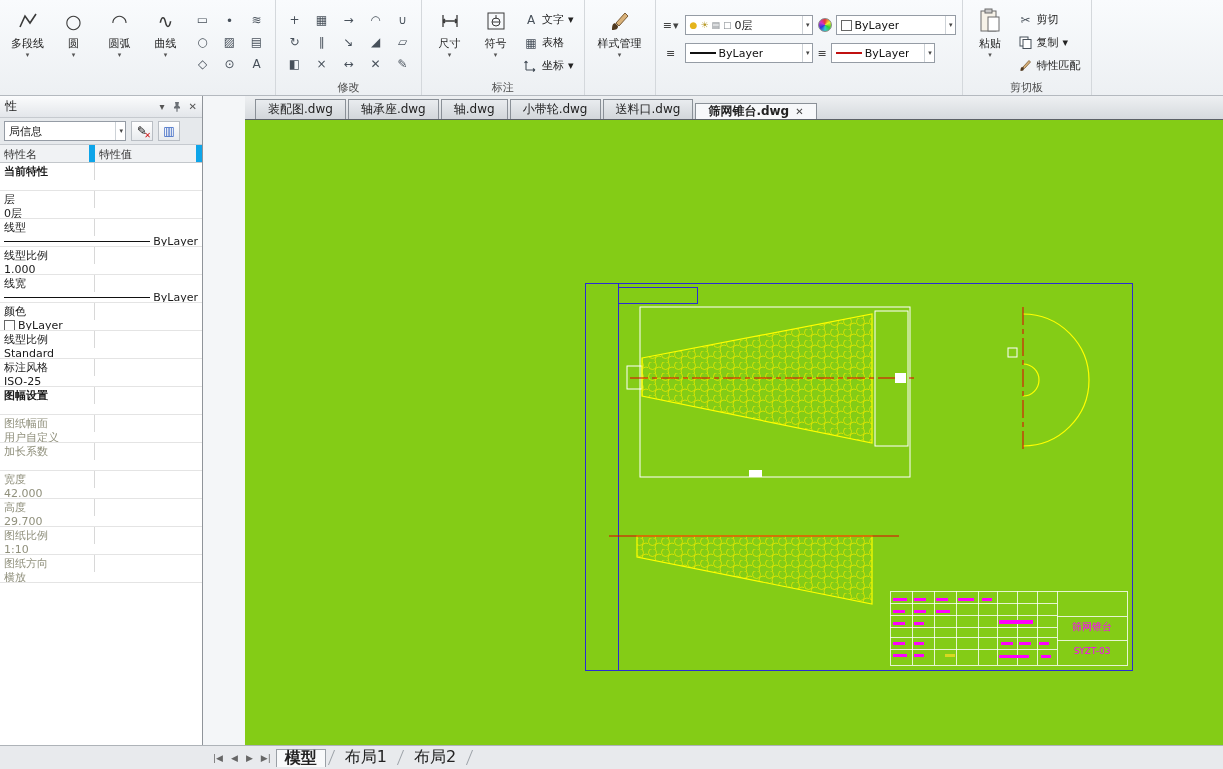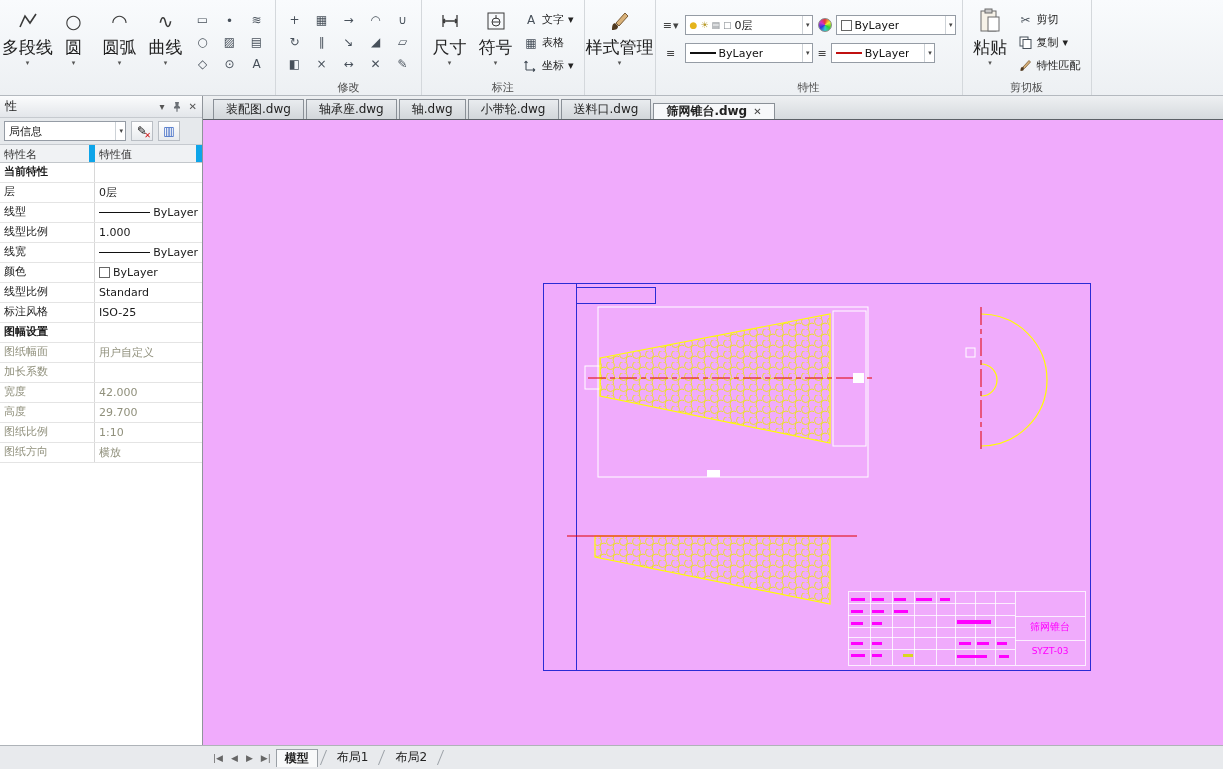--- a/index.html
+++ b/index.html
@@ -10,21 +10,21 @@
   
   .ribbon { height:96px; flex:none; display:flex; background:linear-gradient(#f9fbfd,#edf0f3);
     border-bottom:1px solid #b4b9bf; }
   .rgroup { position:relative; padding:3px 6px 15px 6px; border-right:1px solid #d4d8dc; display:flex; gap:3px; }
   .rgroup-label { position:absolute; left:0; right:0; bottom:0; height:14px; line-height:13px;
     text-align:center; font-size:11px; color:#4c4c4c; }
   .bigbtn { width:43px; height:74px; display:flex; flex-direction:column; align-items:center;
     padding-top:3px; border-radius:2px; cursor:default; }
   .bigbtn .bicon { height:30px; display:flex; align-items:center; justify-content:center;
     font-size:19px; color:#3a3a3a; }
-  .bigbtn .blabel { font-size:17px; color:#222; white-space:nowrap; }
+  .bigbtn .blabel { font-size:11px; color:#222; white-space:nowrap; }
   .bigbtn .barrow { font-size:7px; color:#555; line-height:8px; }
   .sgrid { display:grid; grid-auto-flow:column; gap:1px 2px; margin-top:6px; }
   .sgrid.draw { grid-template-rows:repeat(3,21px); }
   .sgrid.mod  { grid-template-rows:repeat(3,21px); }
   .sbtn { width:25px; height:21px; display:flex; align-items:center; justify-content:center;
     font-size:12px; color:#47505a; }
   .stack { display:flex; flex-direction:column; justify-content:flex-start; gap:2px; margin-top:6px; }
   .rowbtn { display:flex; align-items:center; gap:4px; height:21px; padding:0 4px; font-size:11px; color:#222; }
   .rowbtn .ricon { width:14px; text-align:center; font-size:12px; color:#47505a; }
   .prop-area { display:grid; grid-template-columns:18px auto auto; grid-template-rows:24px 24px;
@@ -58,48 +58,48 @@
   .lp-tools .combo { width:122px; height:20px; }
   .toolbtn { width:22px; height:20px; border:1px solid #b9bec4; background:linear-gradient(#fff,#e8ebee);
     display:flex; align-items:center; justify-content:center; font-size:12px; position:relative; }
   .redx { position:absolute; right:1px; bottom:0; color:#d01010; font-size:8px; font-weight:bold; }
   .blueico { color:#2f5fc2; }
   .lp-cols { display:flex; height:18px; flex:none; background:#f0f2f4; border-bottom:1px solid #c3c7cb; font-size:11px; color:#333; }
   .lp-cols > div { padding:2px 4px; border-right:6px solid #0ea5e9; }
   .lp-cols .c1 { width:95px; }
   .lp-cols .c2 { flex:1; }
   .lp-grid { flex:1; background:#fff; overflow:hidden; font-size:11px; }
-  .lp-row { display:flex; height:20px; border-bottom:1px solid #e4e4e4; }
+  .lp-row { display:flex; height:28px; border-bottom:1px solid #e4e4e4;flex-direction:column; }
   .lp-name { width:95px; flex:none; padding:1px 4px; border-right:1px solid #d8d8d8; color:#1a1a1a;
     white-space:nowrap; overflow:hidden; }
   .lp-val { flex:1; padding:1px 4px; display:flex; align-items:center; gap:3px; color:#1a1a1a;
     white-space:nowrap; overflow:hidden; }
   .lp-row.hdr .lp-name { font-weight:bold; }
   .lp-row.muted .lp-name, .lp-row.muted .lp-val { color:#90907c; }
   .lp-val .vline { flex:1; height:1px; background:#111; }
   .lp-val.rline { justify-content:flex-end; }
 
   
-  .rightcol { flex:1; display:flex; flex-direction:column; min-width:0; }
+  .rightcol { flex:1; display:flex; flex-direction:column; min-width:0;margin-left:42px; }
   .tabbar { height:24px; flex:none; display:flex; align-items:flex-end; padding-left:10px; gap:2px;
     background:linear-gradient(#eef0f2,#d6dade); border-bottom:1px solid #5c6167; }
   .dtab { height:20px; display:flex; align-items:center; gap:6px; padding:0 12px; font-size:12px;
     color:#222; border:1px solid #8a9097; border-bottom:none; background:linear-gradient(#e9ecef,#d2d6da);
     white-space:nowrap; }
   .dtab.active { background:#f7f8fa; font-weight:bold; height:16px; }
   .dtab .tclose { font-size:10px; color:#444; font-weight:normal; }
 
-  .canvas { flex:1; background:#f0abfc; position:relative; min-height:0; }
+  .canvas { flex:1; background:#84cc16; position:relative; min-height:0; }
   .canvas svg { display:block; }
 
   
   .statusbar { height:24px; flex:none; display:flex; align-items:center; gap:2px; padding-left:210px;
     background:#e8eaed; border-top:1px solid #aeb3b8; font-size:11px; color:#444; }
   .navbtn { padding:0 3px; font-size:9px; color:#666; }
-  .mtab { padding:0 8px; height:18px; display:flex; align-items:center; font-size:12px; color:#222; }
+  .mtab { padding:0 8px; height:18px; display:flex; align-items:center; font-size:16px; color:#222; }
   .mtab.active { font-weight:bold; background:#f8f9fa; border:1px solid #9aa0a6; border-bottom:none; }
   .msep { width:1px; height:15px; background:#9aa0a6; transform:skewX(-22deg); margin:0 3px; }
 </style>
 </head>
 <body>
 
 <div class="app">
 
   <div class="ribbon">
 
@@ -253,21 +253,20 @@
           <span class="minibtn">
             <span>≡</span>
           </span>
           <div class="combo" style="width:104px">
             <span class="line-sample red"></span>
             <span class="ctext">ByLayer</span>
             <span class="carr">▾</span>
           </div>
         </div>
       </div>
-      <div class="rgroup-label">特性</div>
     </div>
 
     <div class="rgroup">
       <div class="bigbtn">
         <span class="bicon svgico">
           <svg width="24" height="26" viewBox="0 0 24 26">
               <rect x="3" y="3" width="15" height="20" fill="#f6f2e8" stroke="#6b6b6b"></rect>
               <rect x="7" y="1" width="7" height="4" fill="#c8c8c8" stroke="#6b6b6b"></rect>
               <rect x="10" y="9" width="11" height="14" fill="#fff" stroke="#6b6b6b"></rect>
             </svg>

